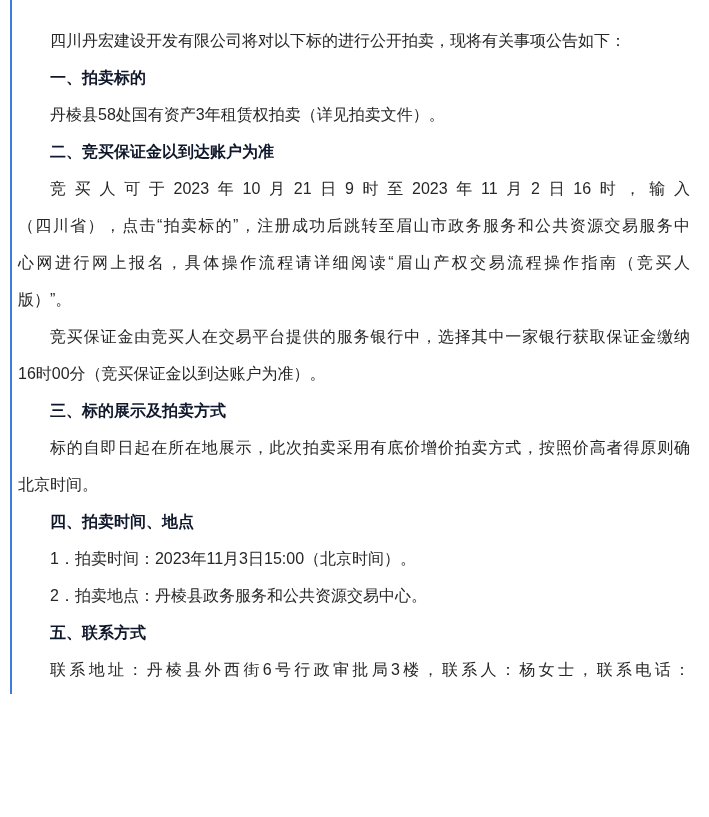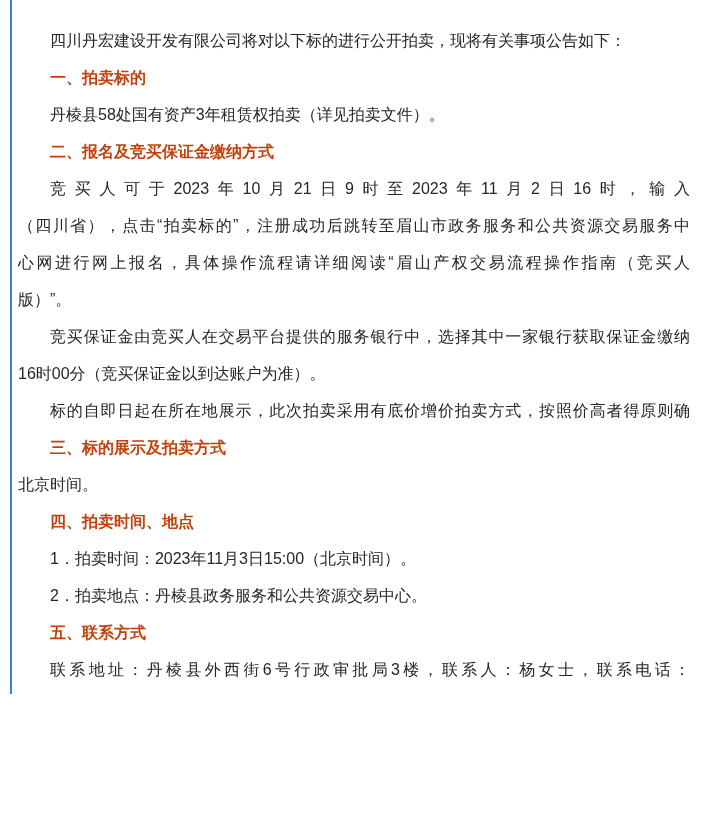--- a/index.html
+++ b/index.html
@@ -40,42 +40,42 @@
   .indent {
     text-indent: 2em;
   }
   .justify {
     text-align: justify;
     text-align-last: justify;
     text-justify: inter-ideograph;
   }
   .heading {
     font-weight: 700;
-    color: #c2410c;
+    color: #0f172a;
   }
 </style>
 </head>
 <body>
 
 <div class="page">
   <div class="accent-bar"></div>
 
   <div class="content">
     <div class="line indent">四川丹宏建设开发有限公司将对以下标的进行公开拍卖，现将有关事项公告如下：</div>
     <div class="line indent heading">一、拍卖标的</div>
     <div class="line indent">丹棱县58处国有资产3年租赁权拍卖（详见拍卖文件）。</div>
-    <div class="line indent heading">二、报名及竞买保证金缴纳方式</div>
+    <div class="line indent heading">二、竞买保证金以到达账户为准</div>
     <div class="line indent justify">竞买人可于2023年10月21日9时至2023年11月2日16时，输入</div>
     <div class="line justify">（四川省），点击“拍卖标的”，注册成功后跳转至眉山市政务服务和公共资源交易服务中</div>
     <div class="line justify">心网进行网上报名，具体操作流程请详细阅读“眉山产权交易流程操作指南（竞买人</div>
     <div class="line">版）”。</div>
     <div class="line indent justify">竞买保证金由竞买人在交易平台提供的服务银行中，选择其中一家银行获取保证金缴纳</div>
     <div class="line">16时00分（竞买保证金以到达账户为准）。</div>
+    <div class="line indent heading">三、标的展示及拍卖方式</div>
     <div class="line indent justify">标的自即日起在所在地展示，此次拍卖采用有底价增价拍卖方式，按照价高者得原则确</div>
-    <div class="line indent heading">三、标的展示及拍卖方式</div>
     <div class="line">北京时间。</div>
     <div class="line indent heading">四、拍卖时间、地点</div>
     <div class="line indent">1．拍卖时间：2023年11月3日15:00（北京时间）。</div>
     <div class="line indent">2．拍卖地点：丹棱县政务服务和公共资源交易中心。</div>
     <div class="line indent heading">五、联系方式</div>
     <div class="line indent justify">联系地址：丹棱县外西街6号行政审批局3楼，联系人：杨女士，联系电话：</div>
     <div class="line">37208055。</div>
     <div class="line indent">资产咨询电话：18180092953</div>
   </div>
 </div>

